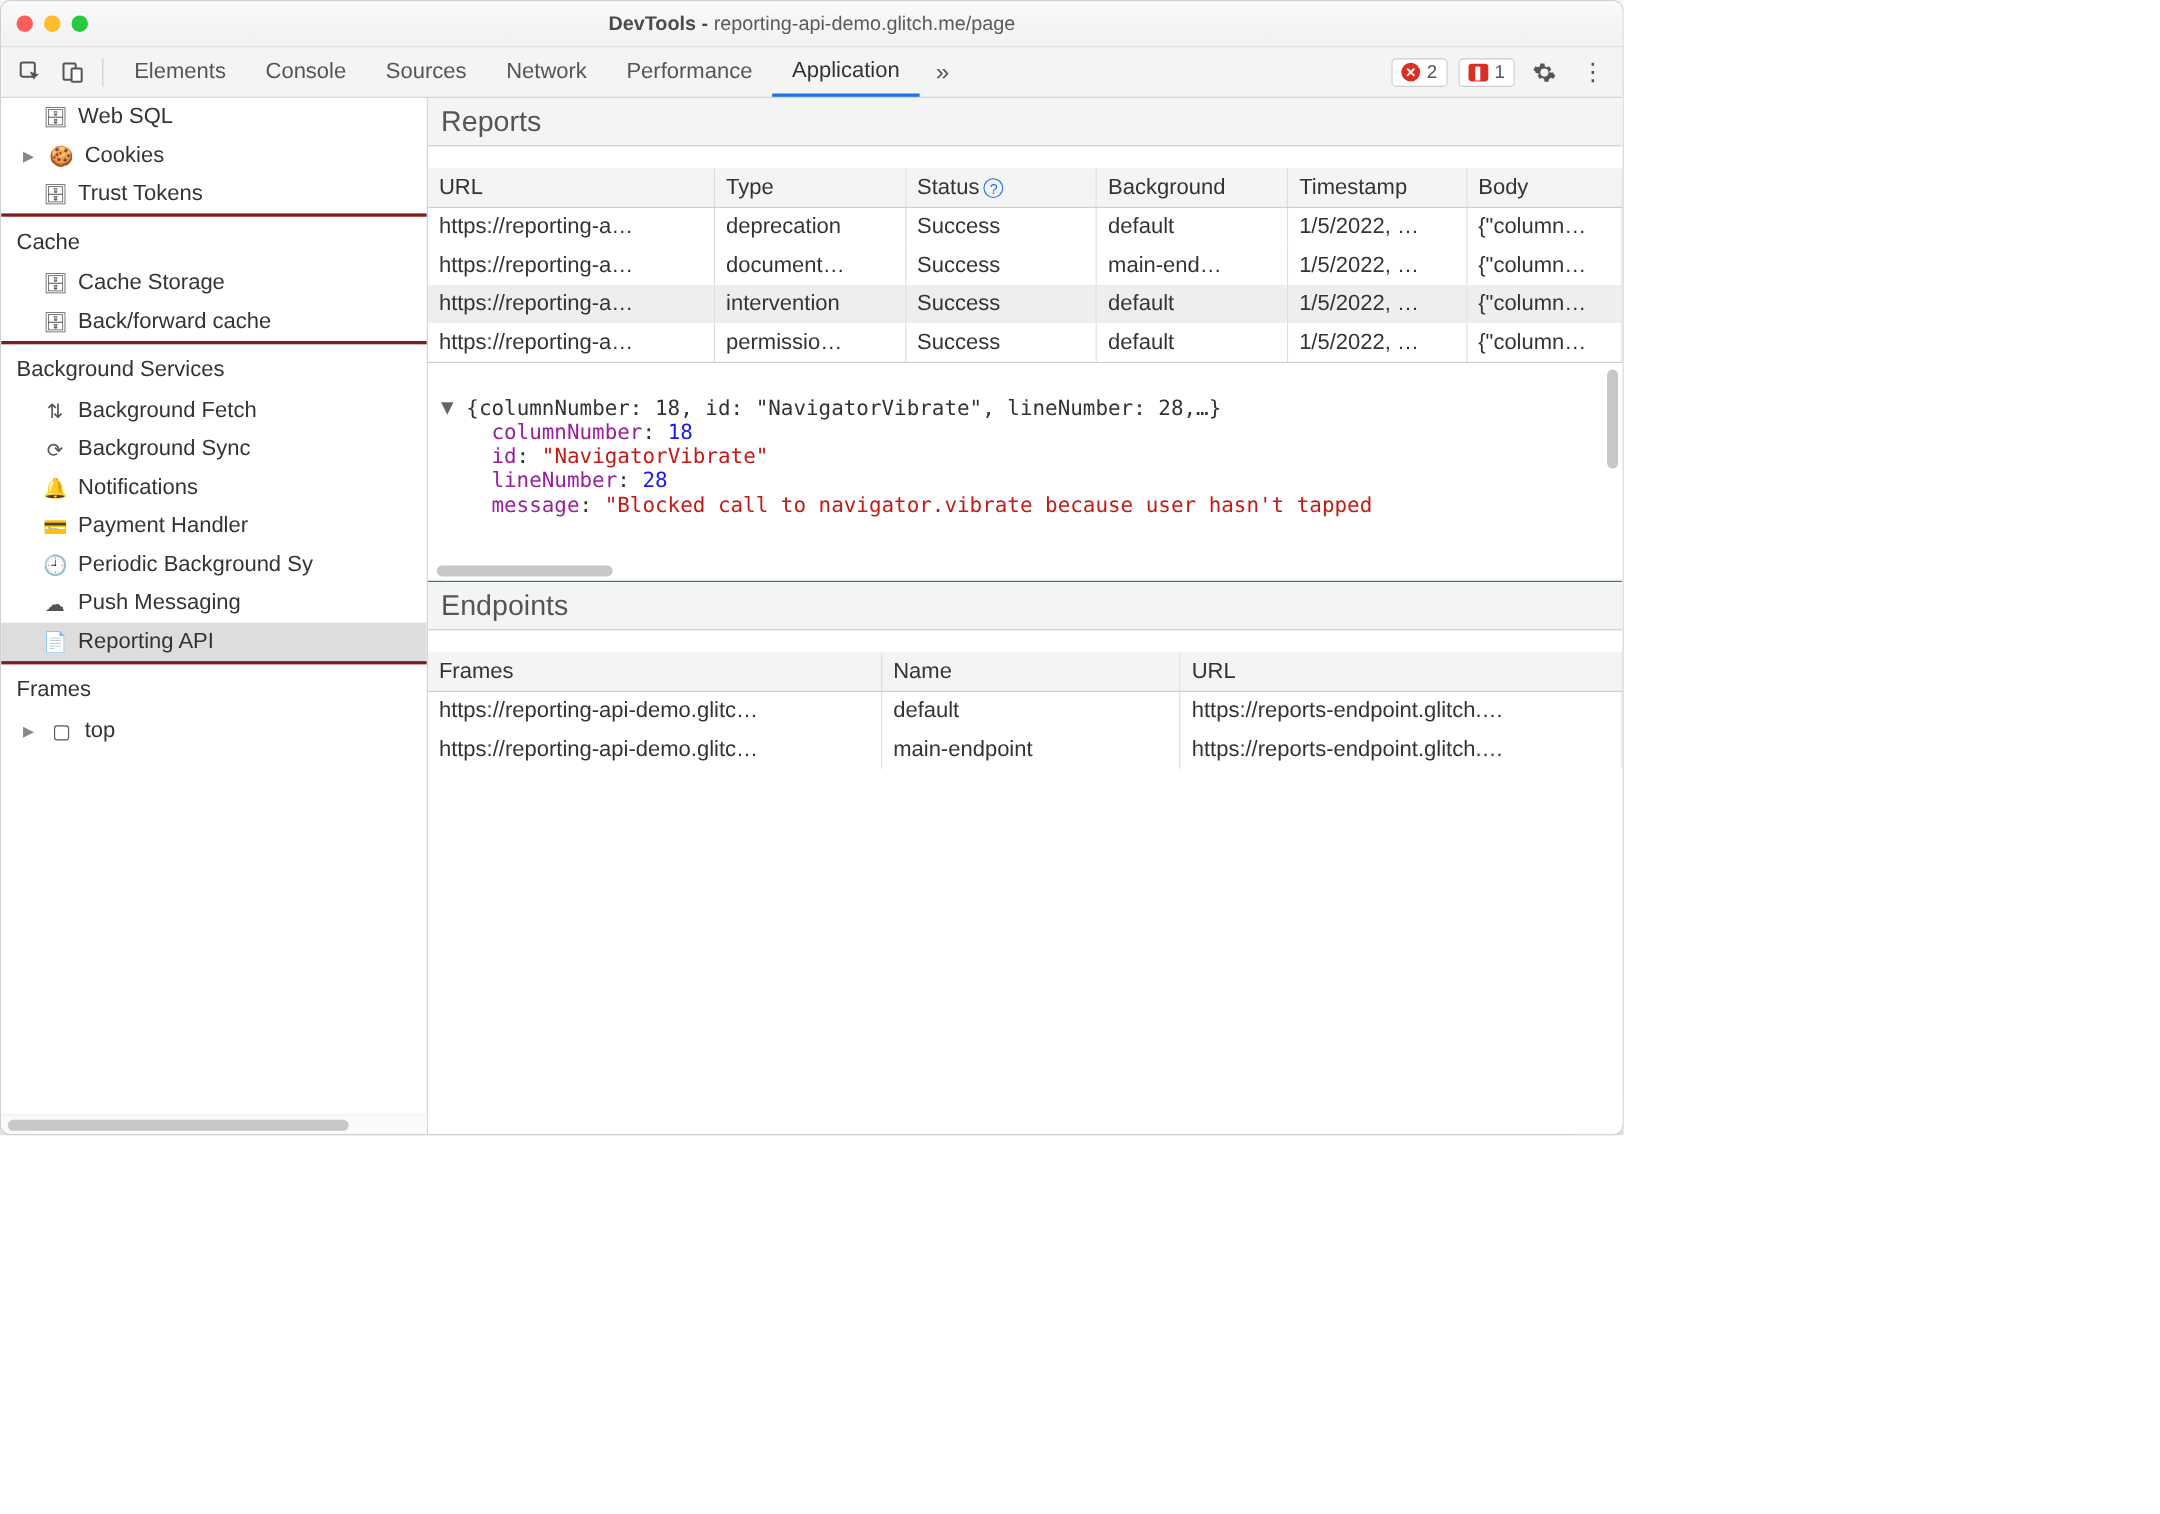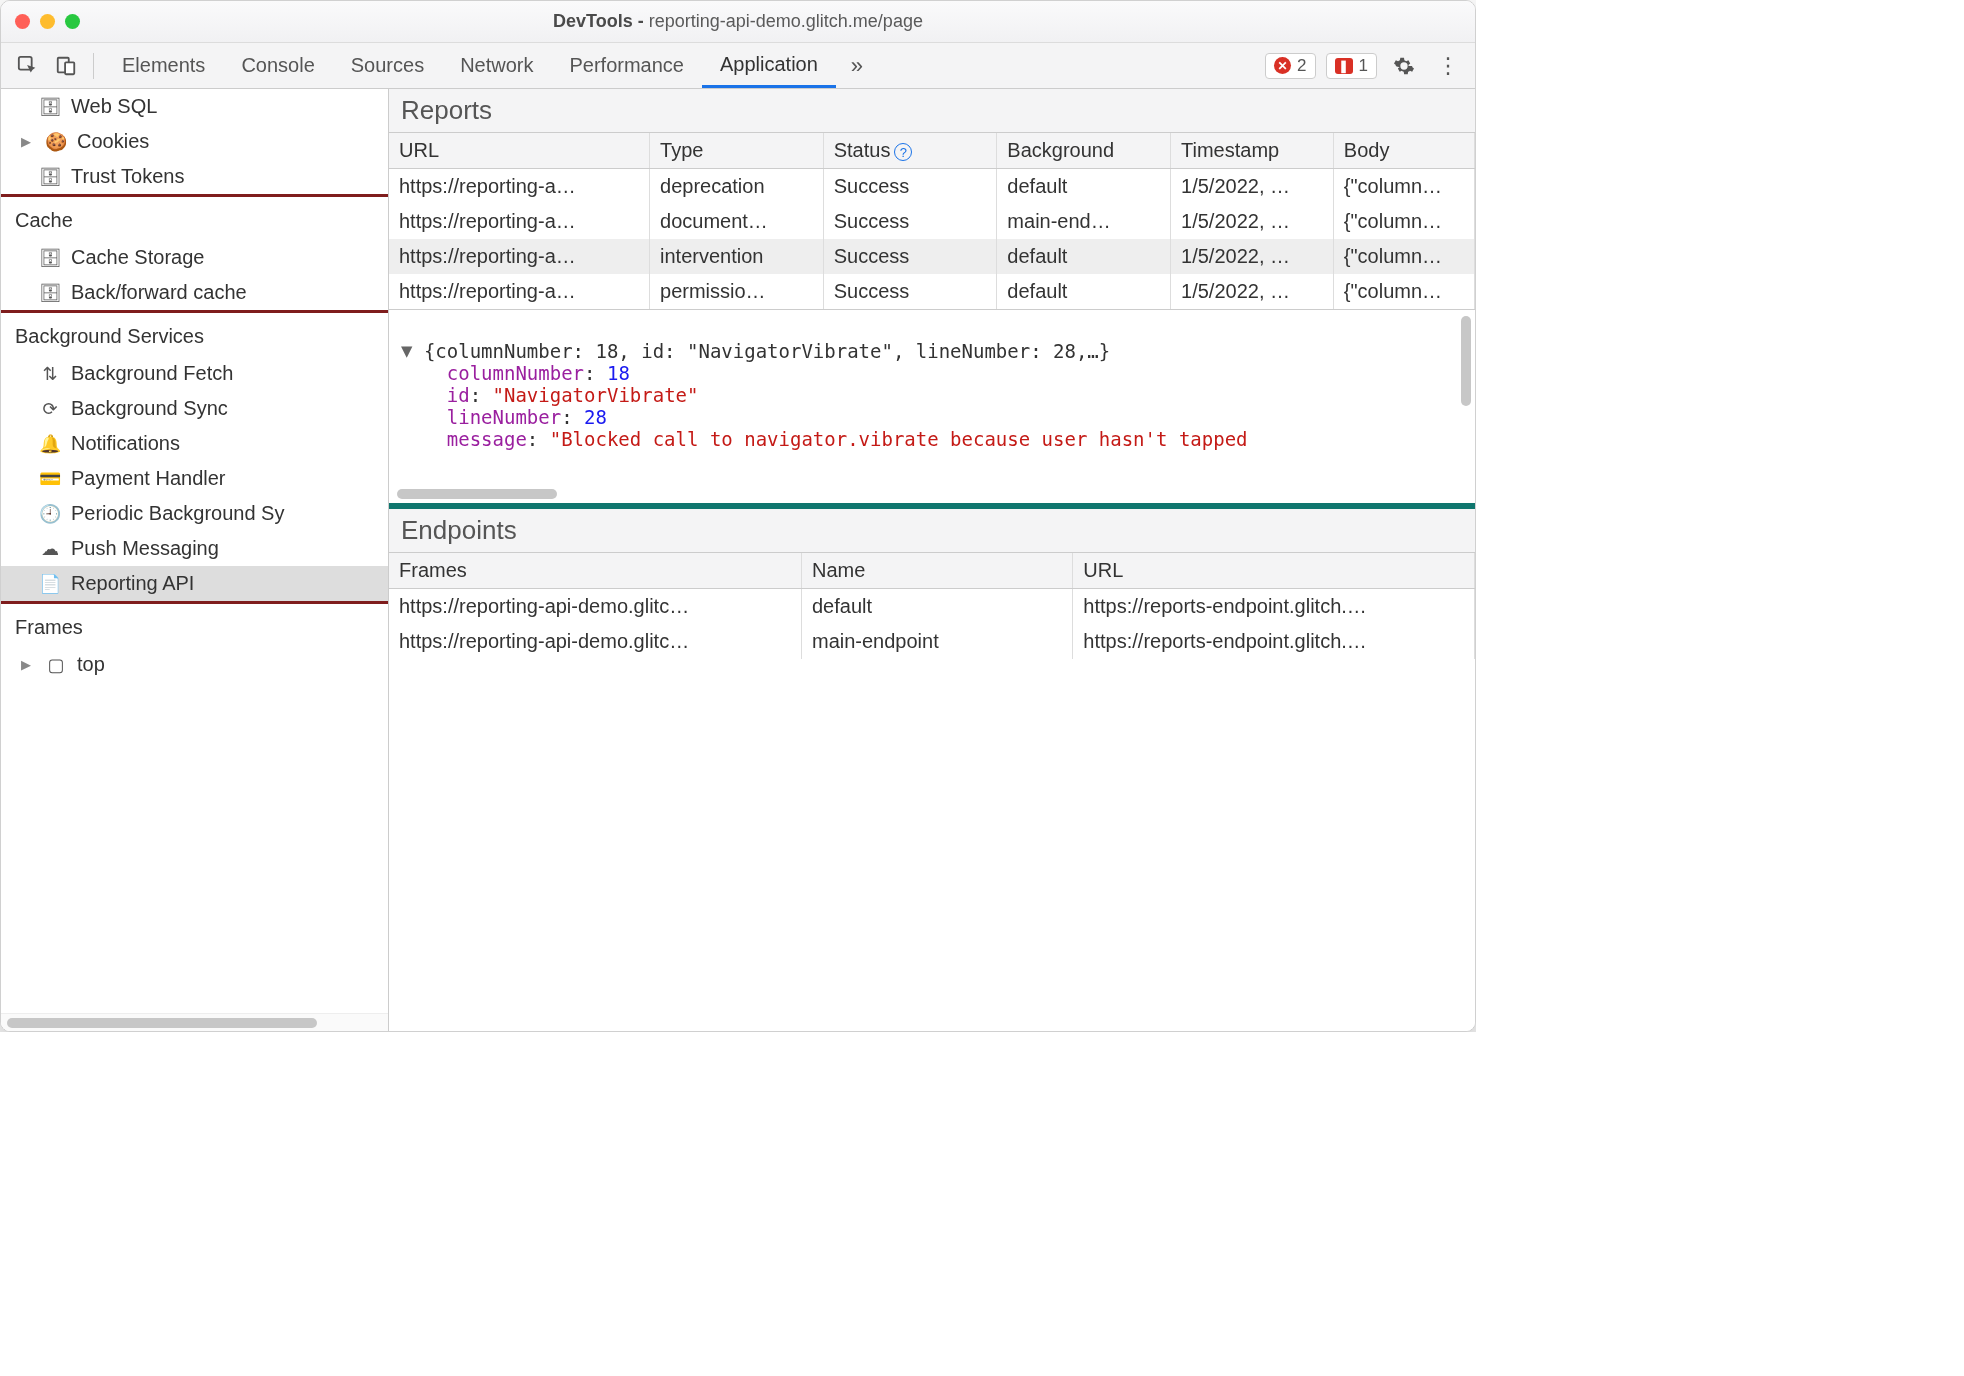--- a/index.html
+++ b/index.html
@@ -103,21 +103,21 @@
     content:""; position:absolute; left:6px; width:310px; height:10px; top:4px;
     background:#c7c7c7; border-radius:5px;
   }
   
   .main { flex:1; display:flex; flex-direction:column; min-width:0; background:#fff;}
   .section-title {
     font-size:26px; color:#555; padding:6px 12px;
     background:#f4f4f5; border-bottom:1px solid #ccc;
   }
   table.grid {
-    width:100%; border-collapse:collapse; font-size:20px; table-layout:fixed;
+    width:100%; border-collapse:collapse; font-size:20px; table-layout:fixed;margin-top:20px;
   }
   table.grid th, table.grid td {
     text-align:left; padding:6px 10px;
     border-right:1px solid #ddd;
     overflow:hidden; white-space:nowrap; text-overflow:ellipsis;
   }
   table.grid th {
     background:#f4f4f5; font-weight:400; color:#333;
     border-bottom:1px solid #ccc; border-top:none;
   }
@@ -126,21 +126,21 @@
   .help-icon {
     display:inline-block; width:18px;height:18px;border:1.5px solid #1a73e8;border-radius:50%;
     color:#1a73e8; font-size:13px; line-height:17px; text-align:center; margin-left:4px; vertical-align:middle;
   }
   
   .inspector {
     font-family: Menlo, Consolas, monospace;
     font-size:19px;
     padding:8px 12px 20px 12px;
     border-top:1px solid #ccc;
-    border-bottom:6px solid #0f766e;
+    border-bottom:1px solid #0f766e;
     background:#fff;
     color:#333;
     white-space:pre;
     overflow:hidden;
     position:relative;
     height:200px;
   }
   .inspector .k { color:#9a1f9f;}
   .inspector .n { color:#1a1af0;}
   .inspector .s { color:#c41a16;}

